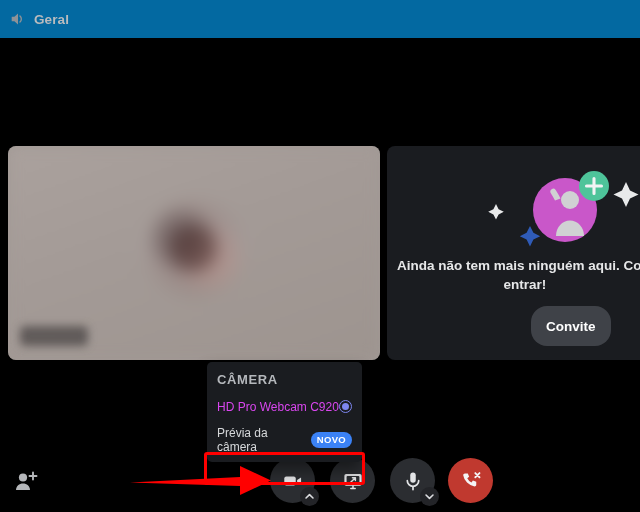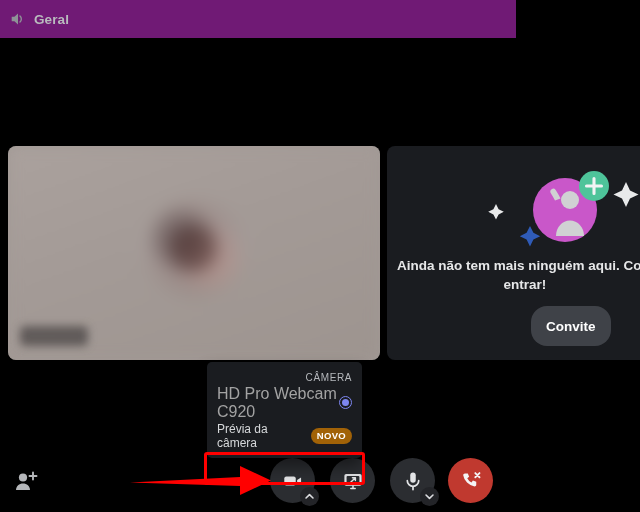--- a/index.html
+++ b/index.html
@@ -6,24 +6,24 @@
   html,body { width:640px; height:512px; }
   body {
     background:#000000;
     font-family:"Liberation Sans", sans-serif;
     overflow:hidden;
     position:relative;
   }
 
   
   #channel-header {
-    position:absolute; left:0; top:0; width:516px; height:38px;
+    position:absolute; left:0; top:0; width:640px; height:38px;
     display:flex; align-items:center; gap:7px;
     padding-left:9px;
-    background:#701a75;
+    background:#0369a1;
   }
   #channel-header .speaker-ic { width:18px; height:18px; display:block; flex:0 0 auto; }
   #channel-name {
     color:#b9bbbe; font-size:13.5px; font-weight:bold;
     letter-spacing:.1px;
   }
 
   
   #stage { position:absolute; left:0; top:38px; width:640px; height:412px; background:#000; }
 
@@ -76,45 +76,45 @@
 
   
   #camera-menu {
     position:absolute; left:207px; top:324px; width:155px;
     background:#1a1c20; border-radius:5px;
     padding:7px 0 0 0;
     box-shadow:0 8px 16px rgba(0,0,0,.45);
     z-index:40;
   }
   #camera-menu-title {
-    color:#b5b8bc; font-size:10px; font-weight:normal;
-    letter-spacing:.6px; padding:3px 10px 7px 10px;text-align:right;
+    color:#b5b8bc; font-size:13px; font-weight:bold;
+    letter-spacing:.6px; padding:3px 10px 7px 10px;
   }
   .menu-row {
     display:flex; align-items:center; justify-content:space-between;
     padding:5px 10px; height:25px; cursor:pointer;
   }
-  .menu-row .lbl { color:#a3a3a3; font-size:16px; }
+  .menu-row .lbl { color:#d946ef; font-size:12px; }
   .radio {
     width:13px; height:13px; border-radius:50%;
     border:1.6px solid #8d9096; flex:0 0 auto;
     position:relative;
   }
   .radio.sel { border-color:#7d86f0; }
   .radio.sel::after {
     content:""; position:absolute; inset:2px;
     border-radius:50%; background:#7d86f0;
   }
   #menu-preview-row {
     display:flex; align-items:center; gap:7px;
     padding:7px 10px 8px 10px; cursor:pointer;
   }
   #menu-preview-row .lbl { color:#d6d8da; font-size:12px; }
   #new-badge {
-    background:#a16207; color:#ffffff;
+    background:#3b82f6; color:#ffffff;
     font-size:9.5px; font-weight:bold; letter-spacing:.3px;
     border-radius:9px; padding:2px 6px 2.5px 6px;
   }
   
   #preview-highlight {
     position:absolute; left:204px; top:414px;
     width:161px; height:33px;
     border:3px solid #ff0000; border-radius:3px;
     z-index:60; pointer-events:none;
   }

